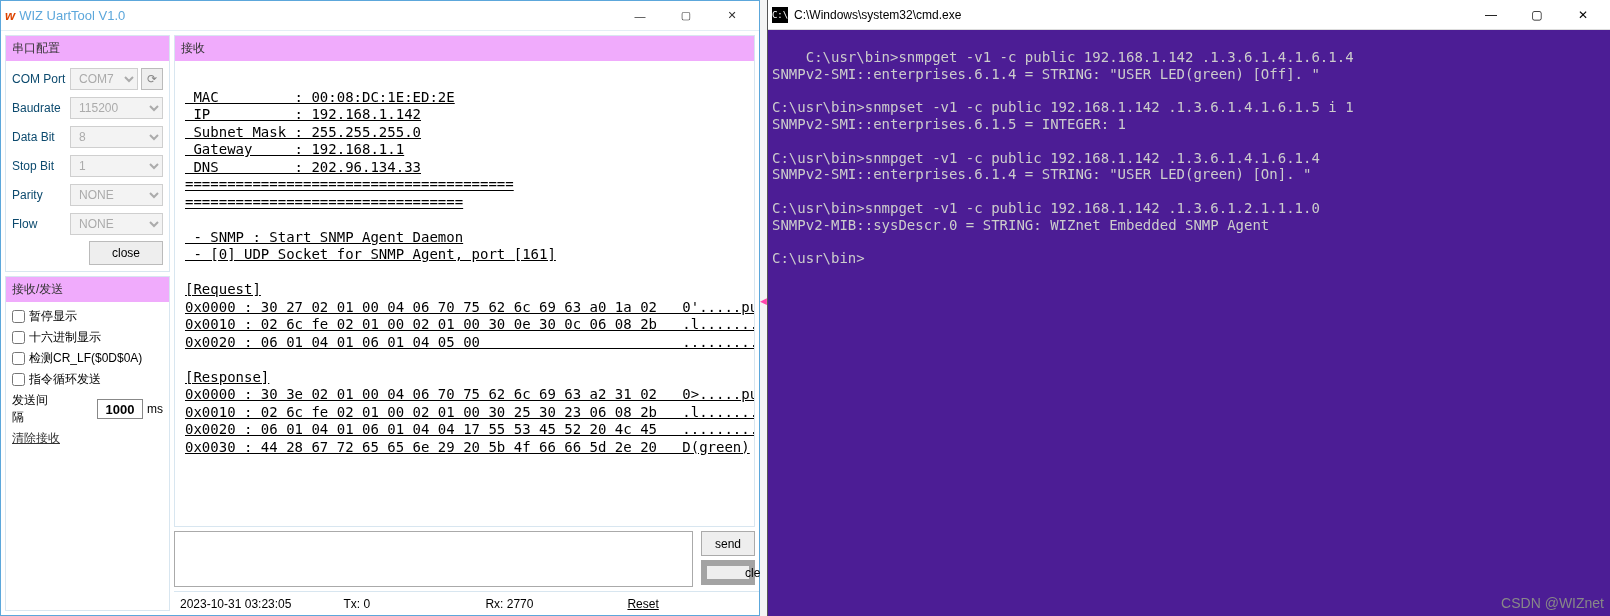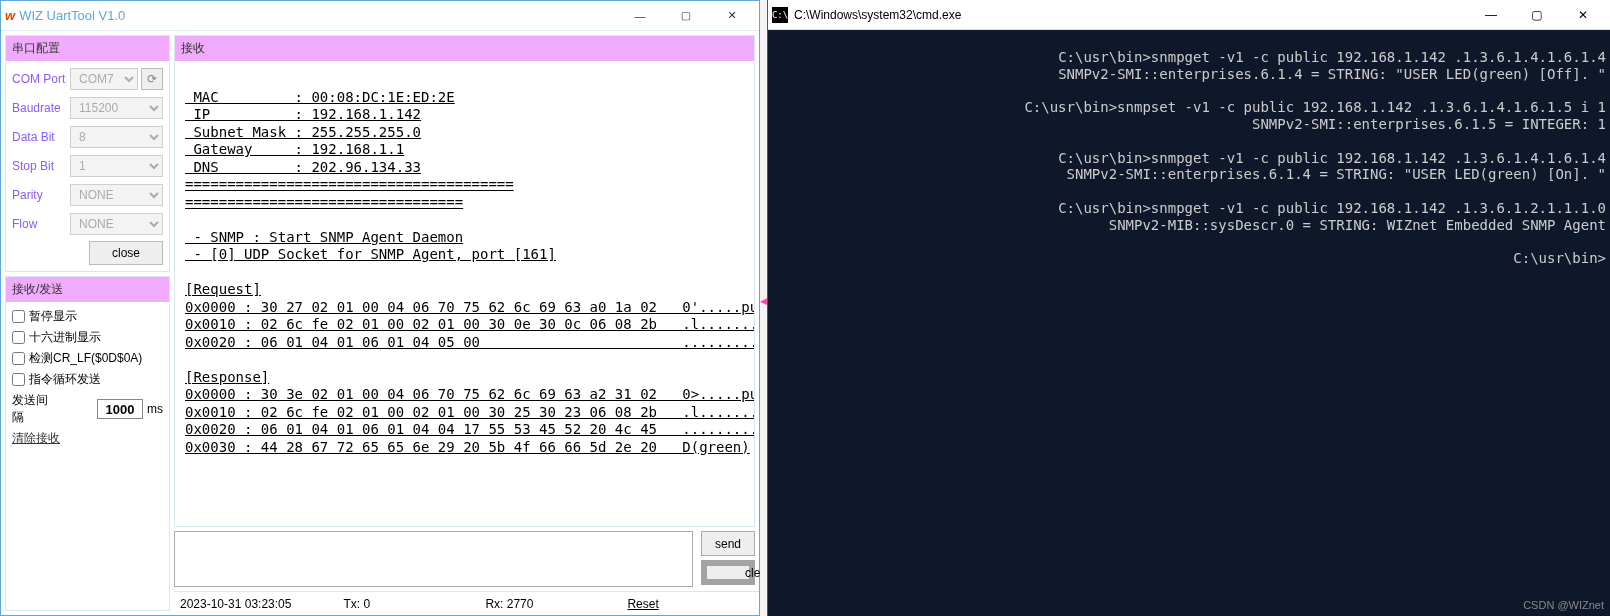--- a/index.html
+++ b/index.html
@@ -8,21 +8,21 @@
 .left-titlebar { height: 30px; background: #fff; border-bottom: 1px solid #e3eef5; display: flex; align-items: center; padding: 0 4px; color: #5ca7db; font-size: 13px; }
 .left-titlebar .icon-app { color: #d40; font-style: italic; font-weight: bold; margin-right: 4px; }
 .left-titlebar .spacer { flex: 1; }
 .left-titlebar .winbtn { width: 46px; height: 28px; display: flex; align-items: center; justify-content: center; font-size: 11px; color: #333; }
 .left-body { flex: 1; display: flex; min-height: 0;}
 .left-sidebar { width: 173px; display: flex; flex-direction: column; padding: 4px; gap: 4px; }
 .panel { border: 1px solid #d8e6f0; }
 .panel-head { background: #f0abfc; padding: 4px 6px; font-size: 12px; color: #333; }
 .panel-body { padding: 6px; }
 .form-row { display: flex; align-items: center; margin-bottom: 5px; height:24px;}
-.form-row label { width: 58px; color: #8b5cf6; font-size:12px;}
+.form-row label { width: 58px; color: #0c4a6e; font-size:12px;}
 .form-row select, .form-row input[type=text].combo { flex: 1; height: 22px; background: #eee; border: 1px solid #bbb; padding: 0 4px; font-size: 12px; color:#666;}
 .btn { height: 24px; border: 1px solid #bbb; background: #eee; display: flex; align-items: center; justify-content: center; cursor: pointer; padding: 0 22px; font-size:12px;}
 .refresh-btn { width: 22px; height: 22px; margin-left: 3px; display:flex;align-items:center;justify-content:center; background:#eee;border:1px solid #bbb; color:#888;}
 .chk-row { display: flex; align-items: center; margin-bottom: 4px; font-size:12px;}
 .chk-row input { margin-right: 4px; }
 .interval-row { display:flex; align-items:center; gap:4px; margin-top:4px; font-size:12px;}
 .interval-row input { width: 46px; height: 20px; text-align:center; border:1px solid #888; font-size:13px; font-weight:bold;margin-left:39px;}
 .link { color: #333; text-decoration: underline; cursor: pointer; margin-top:4px; display:inline-block; font-size:12px;}
 .left-main { flex: 1; display: flex; flex-direction: column; min-width:0;}
 .recv-panel { flex:1; display:flex; flex-direction:column; border:1px solid #d8e6f0; margin:4px 4px 0 0; min-height:0;}
@@ -32,22 +32,22 @@
 .send-btns { display:flex; flex-direction:column; gap:4px; }
 .send-btns button { width:54px; height:25px; border:1px solid #aaa; background:#eee; font-size:12px;}
 .send-btns button.clear { border:6px solid #a3a3a3;padding-left:38px;}
 .statusbar { height:24px; border-top:1px solid #d8e6f0; display:flex; align-items:center; font-size:12px; padding:0 6px; gap:52px;}
 .statusbar .col { min-width:90px;}
 .right-app { flex:1; height:616px; background:#0c0c0c; display:flex; flex-direction:column; border-left:1px solid #555;}
 .right-titlebar { height:30px; background:#fff; display:flex; align-items:center; color:#000; font-size:12px; padding:0 4px; border-bottom:1px solid #ddd;}
 .right-titlebar .cmd-icon { width:16px;height:16px; background:#000; color:#fff; display:flex;align-items:center;justify-content:center;font-size:9px;margin-right:6px; font-family:monospace;}
 .right-titlebar .spacer{flex:1;}
 .right-titlebar .winbtn{width:46px;height:28px;display:flex;align-items:center;justify-content:center;color:#000;}
-.cmd-body { flex:1; background:#0f172a; color:#ccc; font-family:"NSimSun","Consolas",monospace; font-size:14px; white-space:pre; padding:2px 4px; line-height:1.2; overflow:hidden; position:relative;text-align:right;}
-.watermark {position:absolute; right:6px; bottom:4px; color:#888; font-size:11px; font-family:sans-serif;}
+.cmd-body { flex:1; background:#4c1d95; color:#ccc; font-family:"NSimSun","Consolas",monospace; font-size:14px; white-space:pre; padding:2px 4px; line-height:1.2; overflow:hidden; position:relative;}
+.watermark {position:absolute; right:6px; bottom:4px; color:#888; font-size:14px; font-family:sans-serif;}
 select:disabled, input:disabled { background:#eee; color:#888; }
 .divider-handle { width:7px; background:#f4f4f4; position:relative;}
 .divider-handle::before{content:"◀"; position:absolute; top:48%; left:0; font-size:9px; color:#f4a;}
 </style>
 </head>
 <body>
 
 <div class="left-app">
   <div class="left-titlebar">
     <span class="icon-app">w</span>

